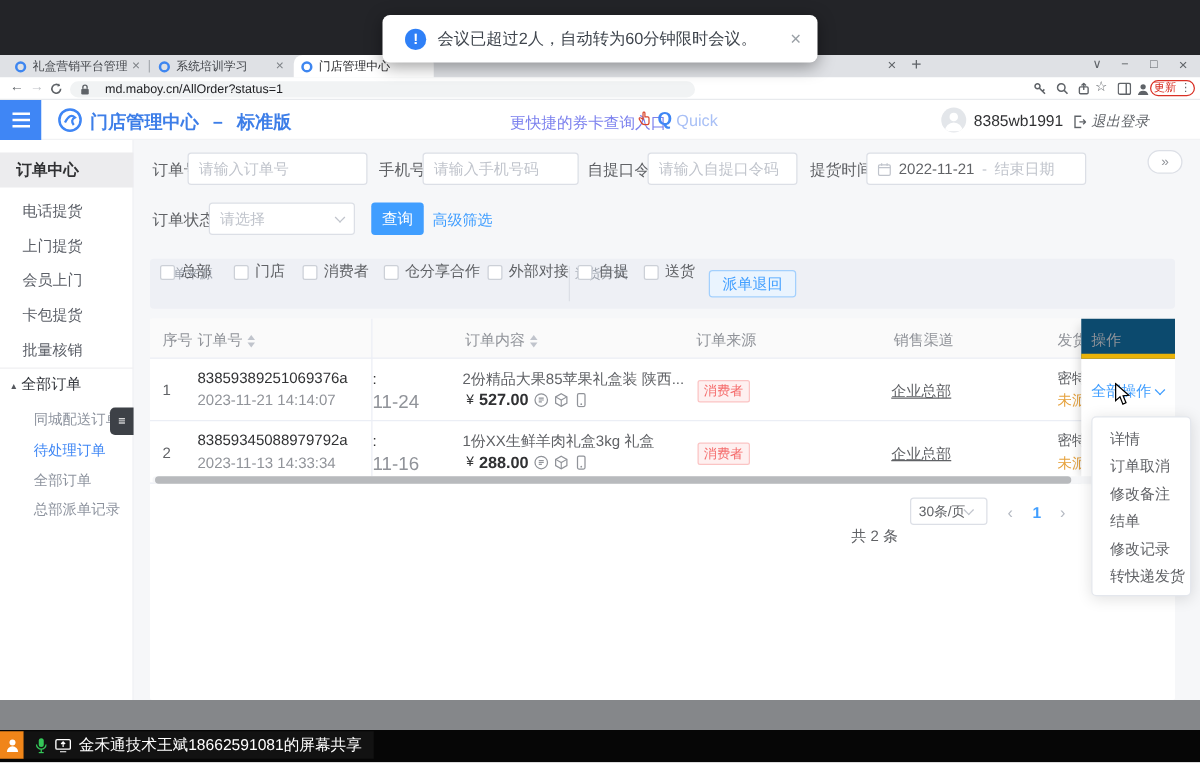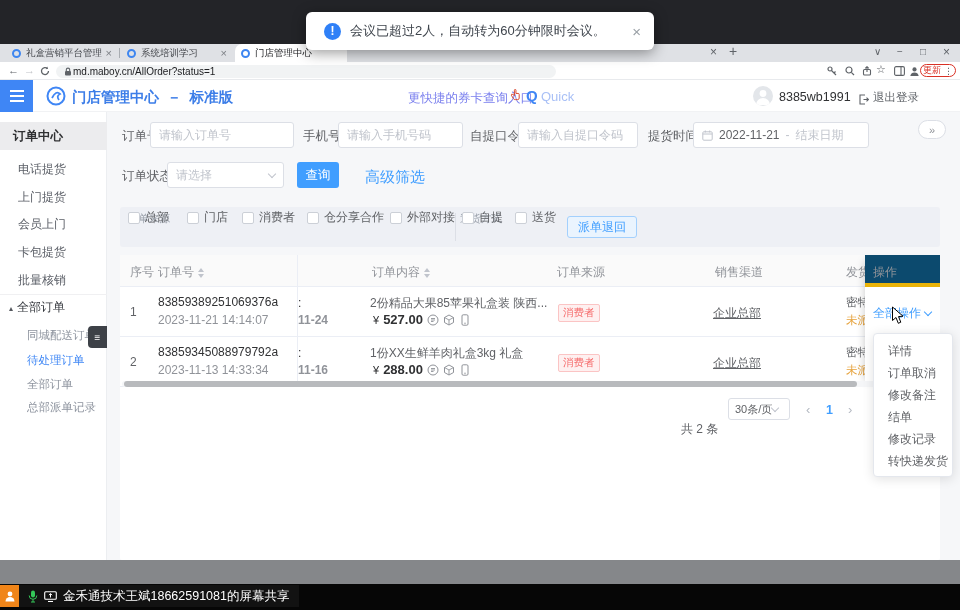--- a/index.html
+++ b/index.html
@@ -32,37 +32,37 @@
   .ptab-fav { position:absolute; top:49px; width:9px; height:9px; border-radius:50%; }
   .ptab-bar { position:absolute; top:53px; height:3px; background:#bcbfc4; border-radius:2px; }
   .strip-ic { position:absolute; top:1px; font-size:12px; color:#5f6368; }
   .winbtn { position:absolute; top:2px; font-size:10px; color:#5f6368; }
 
   
   .toolbar { left:0; top:62px; width:960px; height:18px; background:#fff; border-bottom:1px solid #e8eaed; }
   .nav-ic { position:absolute; top:2px; font-size:11px; color:#5f6368; }
   .omni { position:absolute; left:56px; top:2.5px; width:500px; height:13px; background:#f1f3f4; border-radius:7px;
           display:flex; align-items:center; }
-  .omni .url { font-size:10px; color:#202124; margin-left:1px; }
+  .omni .url { font-size:10px; color:#202124; margin-left:12px; }
   .tb-right { position:absolute; top:2px; }
   .upd { position:absolute; left:920px; top:2px; width:36px; height:13px; border:1px solid #d93025; border-radius:7px;
          color:#d93025; font-size:9px; display:flex; align-items:center; justify-content:center; gap:3px; }
 
   
   .appheader { left:0; top:80px; width:960px; height:32px; background:#fff; border-bottom:1px solid #f1f2f4; }
   .burger { position:absolute; left:0; top:0; width:33px; height:32px; background:#3f86f5; display:flex;
             flex-direction:column; gap:3px; align-items:center; justify-content:center; }
   .burger i { width:14px; height:2px; background:#fff; }
   .apptitle { position:absolute; left:72px; top:8px; font-size:14.5px; font-weight:bold; color:#3d7ee8; white-space:nowrap; }
   .promo { position:absolute; left:408px; top:10px; font-size:12.5px; color:#7b80ee; }
   .quickq { position:absolute; left:526px; top:7px; font-size:15px; font-weight:bold; color:#3f86f5; }
   .quick { position:absolute; left:541px; top:9px; font-size:13px; color:#a9c0f6; }
   .avatar { position:absolute; left:753px; top:6px; width:20px; height:20px; border-radius:50%; background:#e3e6ea; overflow:hidden;}
   .uname { position:absolute; left:779px; top:10px; font-size:12.5px; color:#303133; }
-  .logout { position:absolute; left:858px; top:10px; font-size:11.5px; color:#5f6368; display:flex; gap:4px; align-items:flex-end;}
+  .logout { position:absolute; left:858px; top:10px; font-size:11.5px; color:#5f6368; display:flex; gap:4px; align-items:center;font-style:italic;}
 
   
   .sidebar { left:0; top:112px; width:107px; height:448px; background:#fff; border-right:1px solid #eceef1; }
   .sb-band { position:absolute; left:0; top:10px; width:107px; height:28px; background:#ececee; display:flex; align-items:center; }
   .sb-band span { font-size:12.5px; font-weight:bold; color:#303133; margin-left:13px; }
   .sb-item { position:absolute; left:18px; font-size:12px; color:#5a5e66; white-space:nowrap; }
   .sb-div { position:absolute; left:0; top:182px; width:107px; height:1px; background:#f0f0f2; }
   .sb-group { position:absolute; left:9px; top:187px; font-size:12px; color:#33363c; white-space:nowrap; }
   .sb-group .arr { font-size:8px; color:#55585e; margin-right:4px; }
   .sb-sub { position:absolute; left:27px; font-size:11.5px; color:#8d939e; white-space:nowrap; }
@@ -82,21 +82,21 @@
   .dateinput .dsep { font-size:12px; color:#c0c4cc; }
   .dateinput .dph { font-size:12px; color:#c0c4cc; }
   .collapse-pill { position:absolute; left:811px; top:8px; width:28px; height:19px; background:#fff; border:1px solid #dcdfe6;
                    border-radius:10px; color:#909399; font-size:11px; display:flex; align-items:center; justify-content:center; }
   .fselect { position:absolute; left:60px; top:50px; width:117px; height:26px; background:#fff; border:1px solid #dcdfe6;
              border-radius:3px; display:flex; align-items:center; justify-content:space-between; padding:0 8px; }
   .fselect .ph { font-size:12px; color:#c0c4cc; }
   .chev { width:6px; height:6px; border-right:1px solid #c0c4cc; border-bottom:1px solid #c0c4cc; transform:rotate(45deg); margin-top:-3px; }
   .btn-search { position:absolute; left:190px; top:50px; width:42px; height:26px; background:#409eff; border:none; border-radius:3px;
                 color:#fff; font-size:12.5px; font-family:inherit; }
-  .adv { position:absolute; left:258px; top:56px; font-size:15px; color:#409eff; }
+  .adv { position:absolute; left:239px; top:56px; font-size:12px; color:#409eff; }
 
   
   .fpanel { position:absolute; left:13px; top:95px; width:820px; height:40px; background:#eef0f5; border-radius:3px; }
   .fp-lb { position:absolute; top:5px; font-size:10.5px; color:#9ba1ab; }
   .cb { position:absolute; top:2px; display:flex; align-items:center; gap:5px;text-align:right; }
   .cb i { width:12px; height:12px; background:#fff; border:1px solid #ccd0d7; border-radius:2px; }
   .cb span { font-size:12px; color:#606266; white-space:nowrap; }
   .fp-div { position:absolute; left:335px; top:6px; width:1px; height:28px; background:#dcdfe6; }
   .btn-return { position:absolute; left:447px; top:9px; height:22px; padding:0 10px; background:#eaf4fe; border:1px solid #a3d0fd;
                 border-radius:3px; color:#409eff; font-size:12px; font-family:inherit; }
@@ -108,21 +108,21 @@
   .sort { display:inline-flex; flex-direction:column; gap:2px; }
   .sort b { width:0; height:0; border-left:3px solid transparent; border-right:3px solid transparent; }
   .sort .up { border-bottom:4px solid #c0c4cc; }
   .sort .dn { border-top:4px solid #c0c4cc; }
   .trow { position:absolute; left:0; width:820px; height:50px; border-bottom:1px solid #ebeef5; }
   .r1 { top:32px; } .r2 { top:82px; }
   .c-idx { position:absolute; left:10px; top:18px; font-size:12px; color:#606266; }
   .c-ono { position:absolute; left:38px; top:8px; font-size:12px; color:#303133; white-space:nowrap; }
   .c-otm { position:absolute; left:38px; top:26px; font-size:12px; color:#909399; white-space:nowrap; }
   .c-f1 { position:absolute; left:178px; top:9px; font-size:12px; color:#303133; }
-  .c-f2 { position:absolute; left:178px; top:26px; font-size:12px; color:#909399;font-weight:bold; }
+  .c-f2 { position:absolute; left:178px; top:26px; font-size:15px; color:#909399; }
   .c-prod { position:absolute; left:250px; top:8px; font-size:12px; color:#606266; white-space:nowrap; }
   .c-price { position:absolute; left:253px; top:25px; display:flex; align-items:center; gap:4px; }
   .c-price .cur { font-size:11px; color:#303133; }
   .c-price .amt { font-size:13px; font-weight:bold; color:#303133; }
   .pic { width:12px; height:12px; }
   .tag { position:absolute; left:438px; top:17px; font-size:10.5px; color:#f56c6c; background:#fef0f0;
          border:1px solid #fbc4c4; border-radius:2px; padding:1px 4px; white-space:nowrap; }
   .c-chan { position:absolute; left:593px; top:18px; font-size:12px; color:#606266; white-space:nowrap;text-decoration:underline; }
   .clipw { position:absolute; left:726px; width:19px; overflow:hidden; white-space:nowrap; font-size:11.5px; }
   .ship1 { top:8px; color:#606266; } .ship2 { top:26px; color:#e6a23c; }

